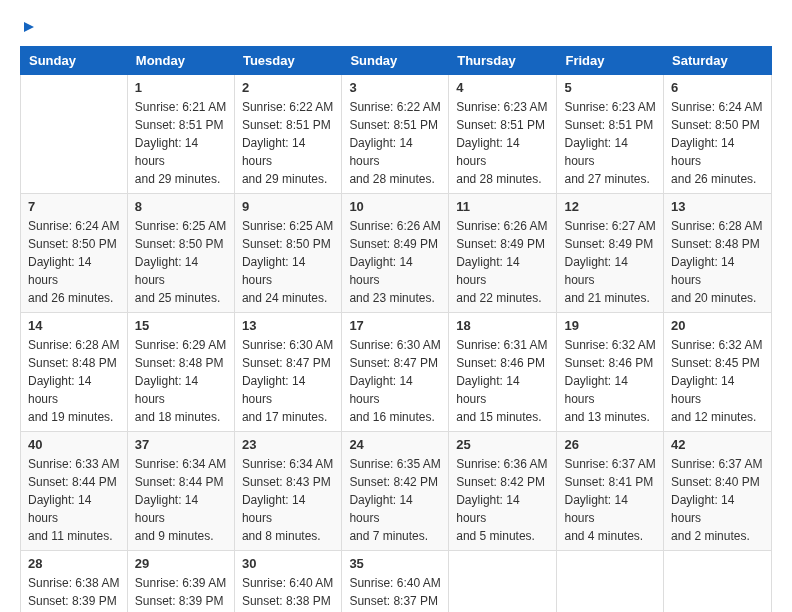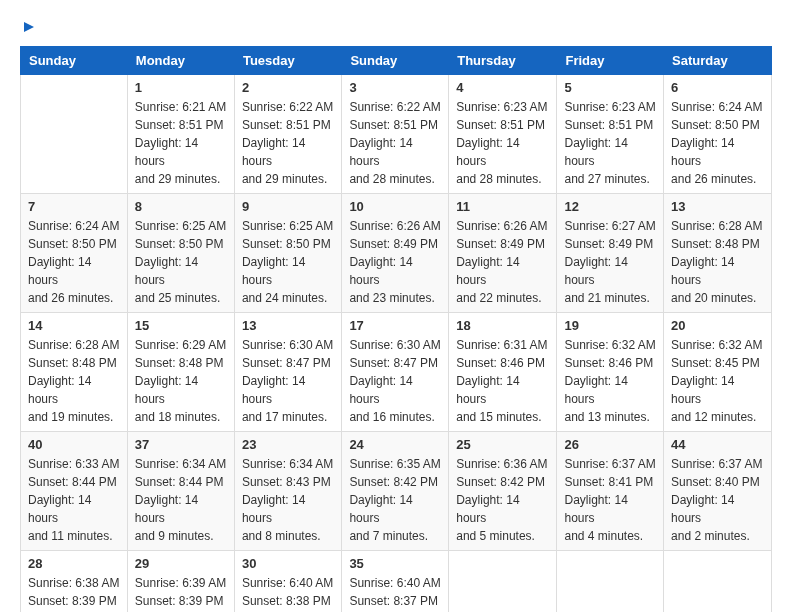--- a/index.html
+++ b/index.html
@@ -231,21 +231,21 @@
         </td>
         <td>
           <span class="day-number">25</span>
           <div class="day-info">Sunrise: 6:36 AM<br>Sunset: 8:42 PM<br>Daylight: 14 hours<br>and 5 minutes.</div>
         </td>
         <td>
           <span class="day-number">26</span>
           <div class="day-info">Sunrise: 6:37 AM<br>Sunset: 8:41 PM<br>Daylight: 14 hours<br>and 4 minutes.</div>
         </td>
         <td>
-          <span class="day-number">44</span>
+          <span class="day-number">42</span>
           <div class="day-info">Sunrise: 6:37 AM<br>Sunset: 8:40 PM<br>Daylight: 14 hours<br>and 2 minutes.</div>
         </td>
       </tr>
       <tr>
         <td>
           <span class="day-number">28</span>
           <div class="day-info">Sunrise: 6:38 AM<br>Sunset: 8:39 PM<br>Daylight: 14 hours<br>and 1 minute.</div>
         </td>
         <td>
           <span class="day-number">29</span>

